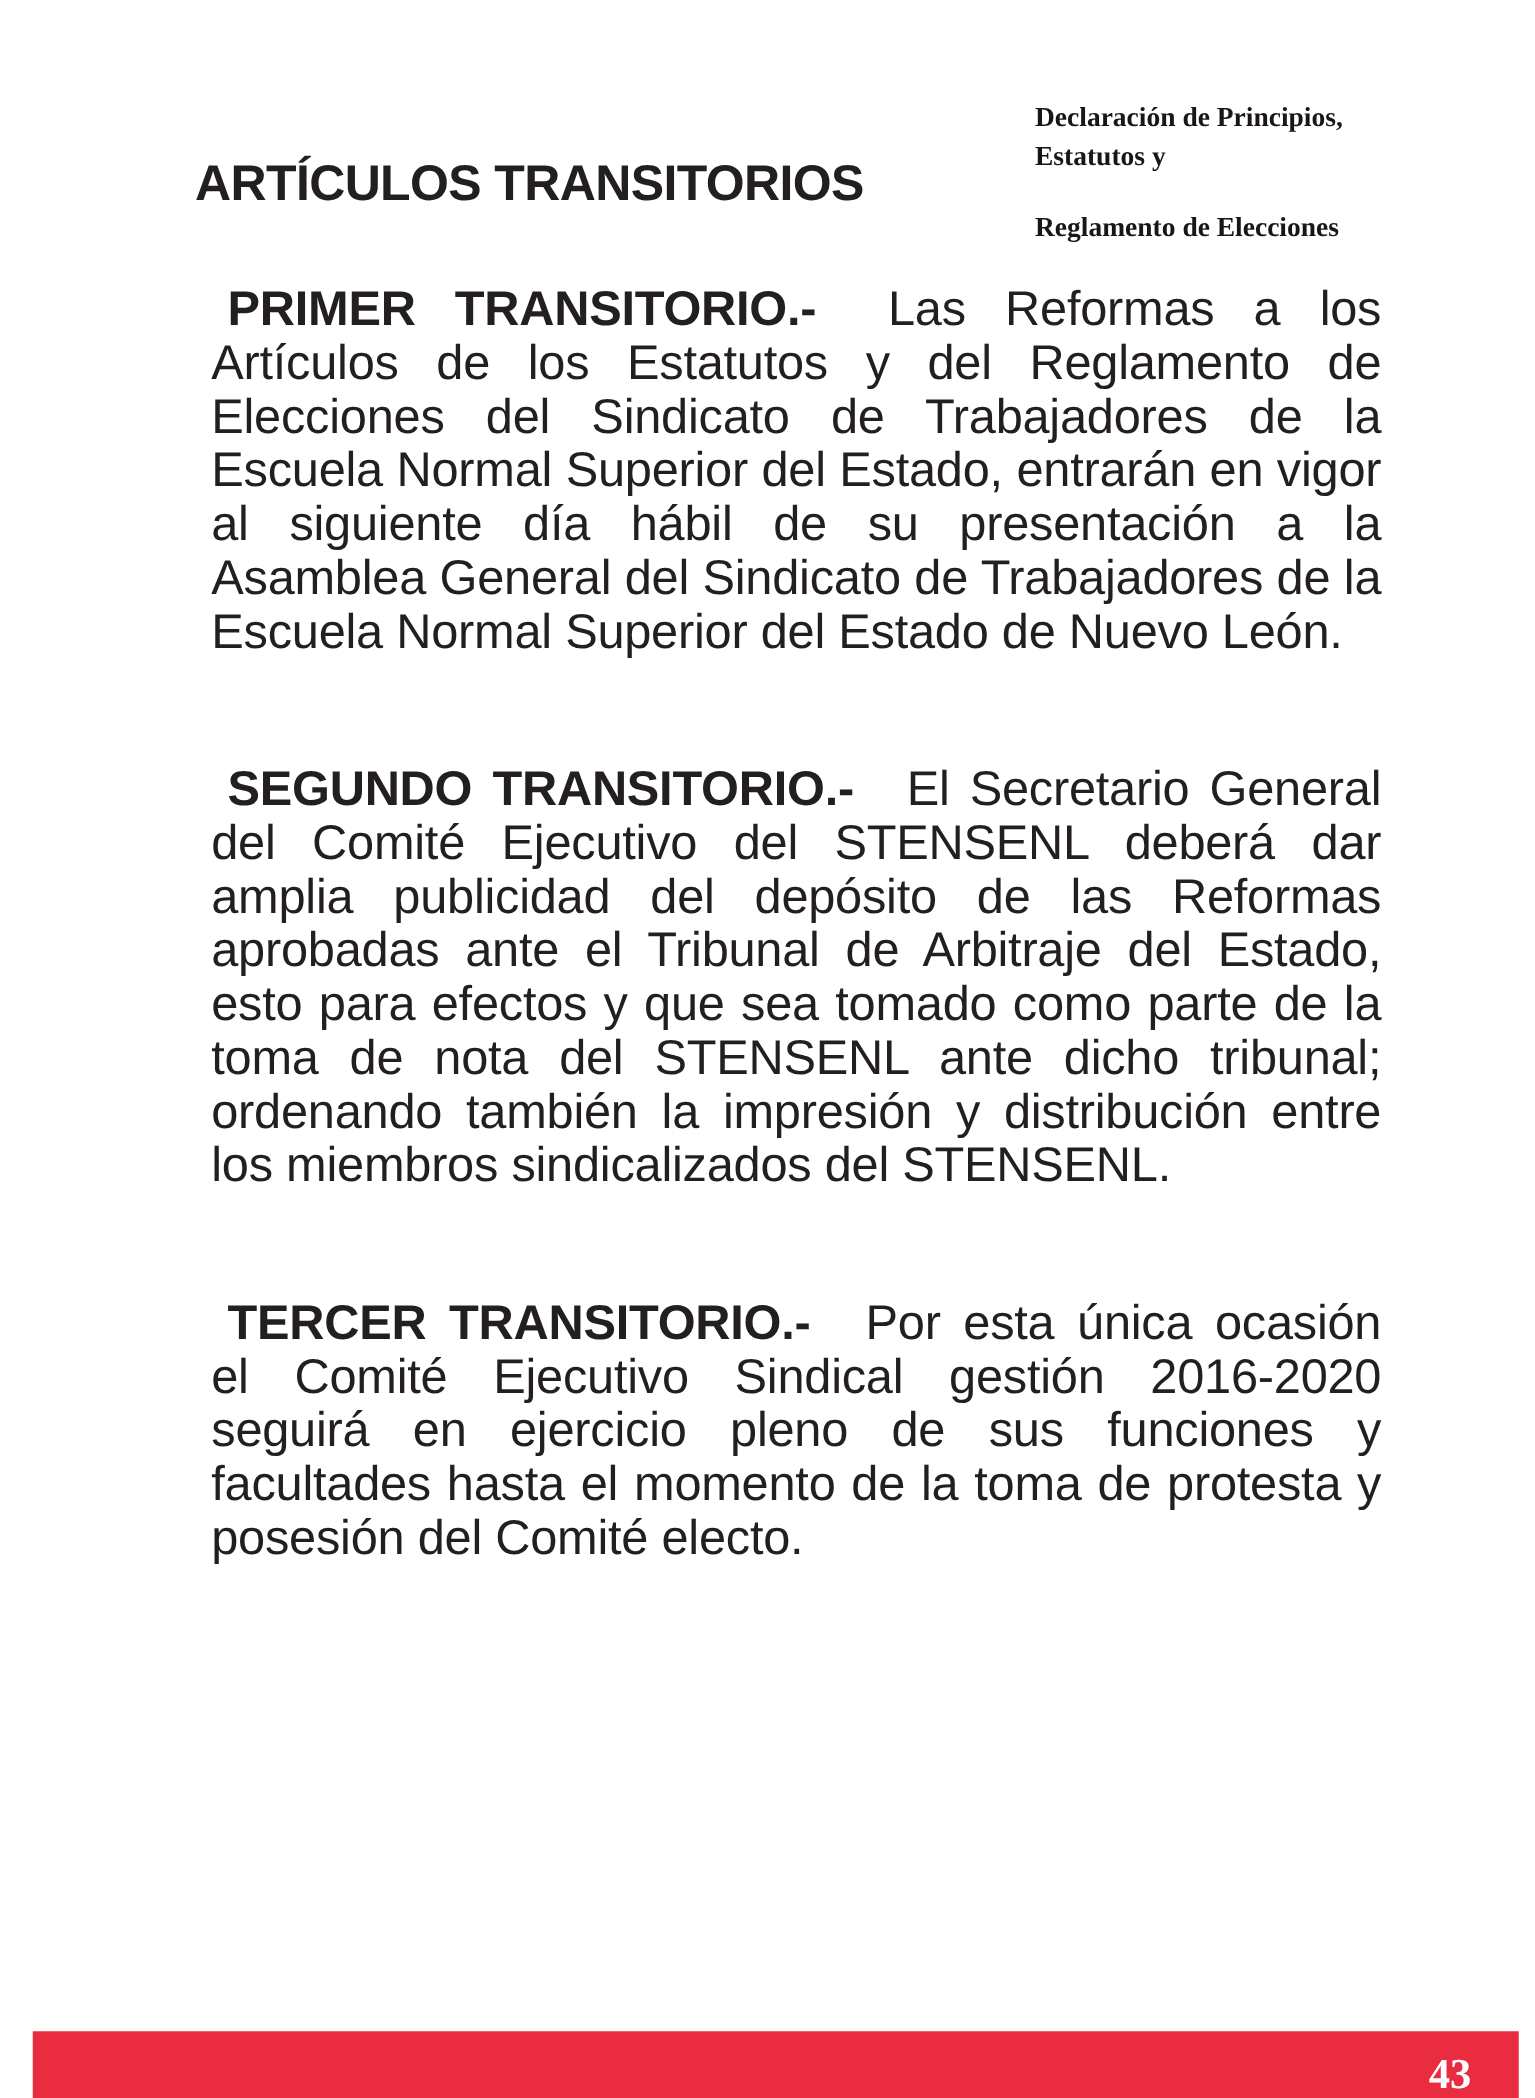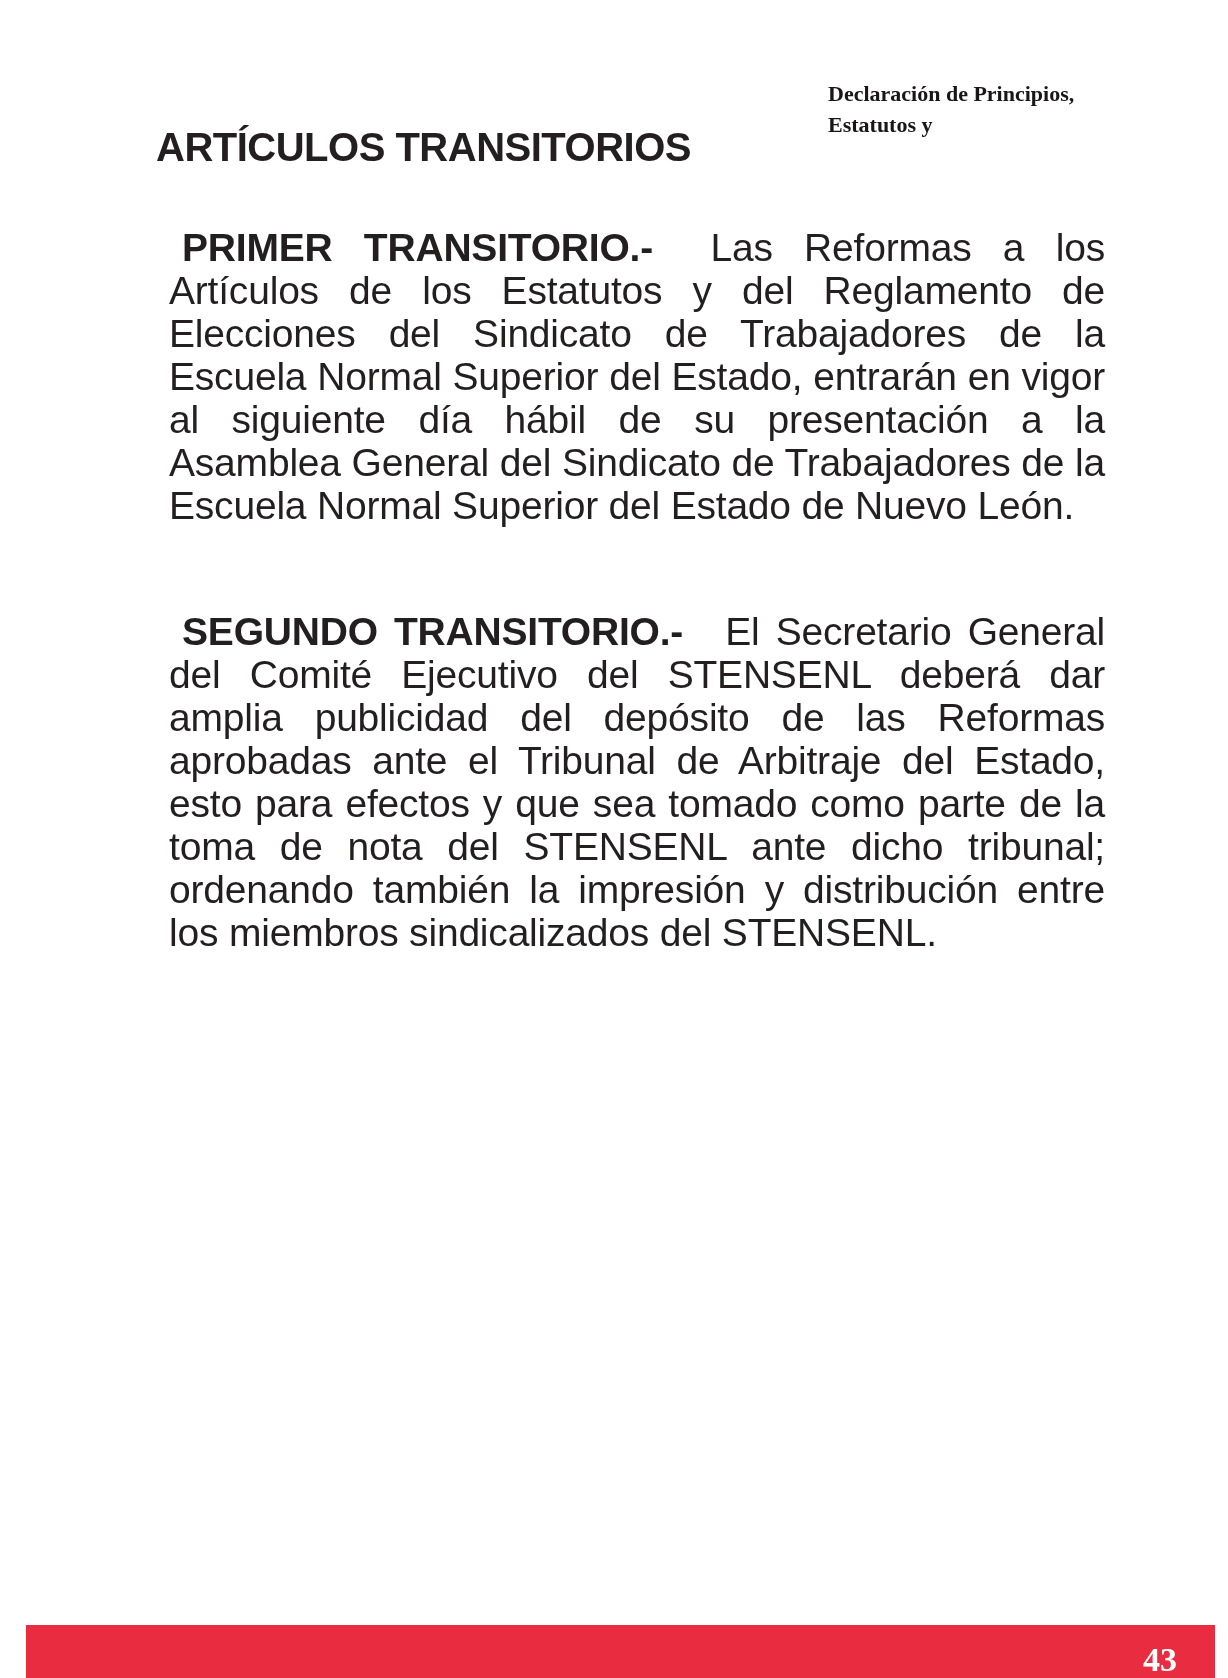--- a/index.html
+++ b/index.html
@@ -72,26 +72,28 @@
     color: #ffffff;
   }
 </style>
 </head>
 <body>
 
 <div class="page">
 
   <div class="running-header">
     <div>Declaración de Principios, Estatutos y</div>
+    <div>Reglamento de Elecciones</div>
   </div>
 
   <h1 class="doc-title">ARTÍCULOS TRANSITORIOS</h1>
 
   <div class="body-text">
     <p><span class="lead">PRIMER TRANSITORIO.-</span><span> Las Reformas a los Artículos de los Estatutos y del Reglamento de Elecciones del Sindicato de Trabajadores de la Escuela Normal Superior del Estado, entrarán en vigor al siguiente día hábil de su presentación a la Asamblea General del Sindicato de Trabajadores de la Escuela Normal Superior del Estado de Nuevo León.</span></p>
     <p><span class="lead">SEGUNDO TRANSITORIO.-</span><span> El Secretario General del Comité Ejecutivo del STENSENL deberá dar amplia publicidad del depósito de las Reformas aprobadas ante el Tribunal de Arbitraje del Estado, esto para efectos y que sea tomado como parte de la toma de nota del STENSENL ante dicho tribunal; ordenando también la impresión y distribución entre los miembros sindicalizados del STENSENL.</span></p>
+    <p><span class="lead">TERCER TRANSITORIO.-</span><span> Por esta única ocasión el Comité Ejecutivo Sindical gestión 2016-2020 seguirá en ejercicio pleno de sus funciones y facultades hasta el momento de la toma de protesta y posesión del Comité electo.</span></p>
   </div>
 
   <div class="footer-band" style="background: rgb(233, 44, 63);">
     <span class="page-number">43</span>
   </div>
 
 </div>
 
 </body></html>

